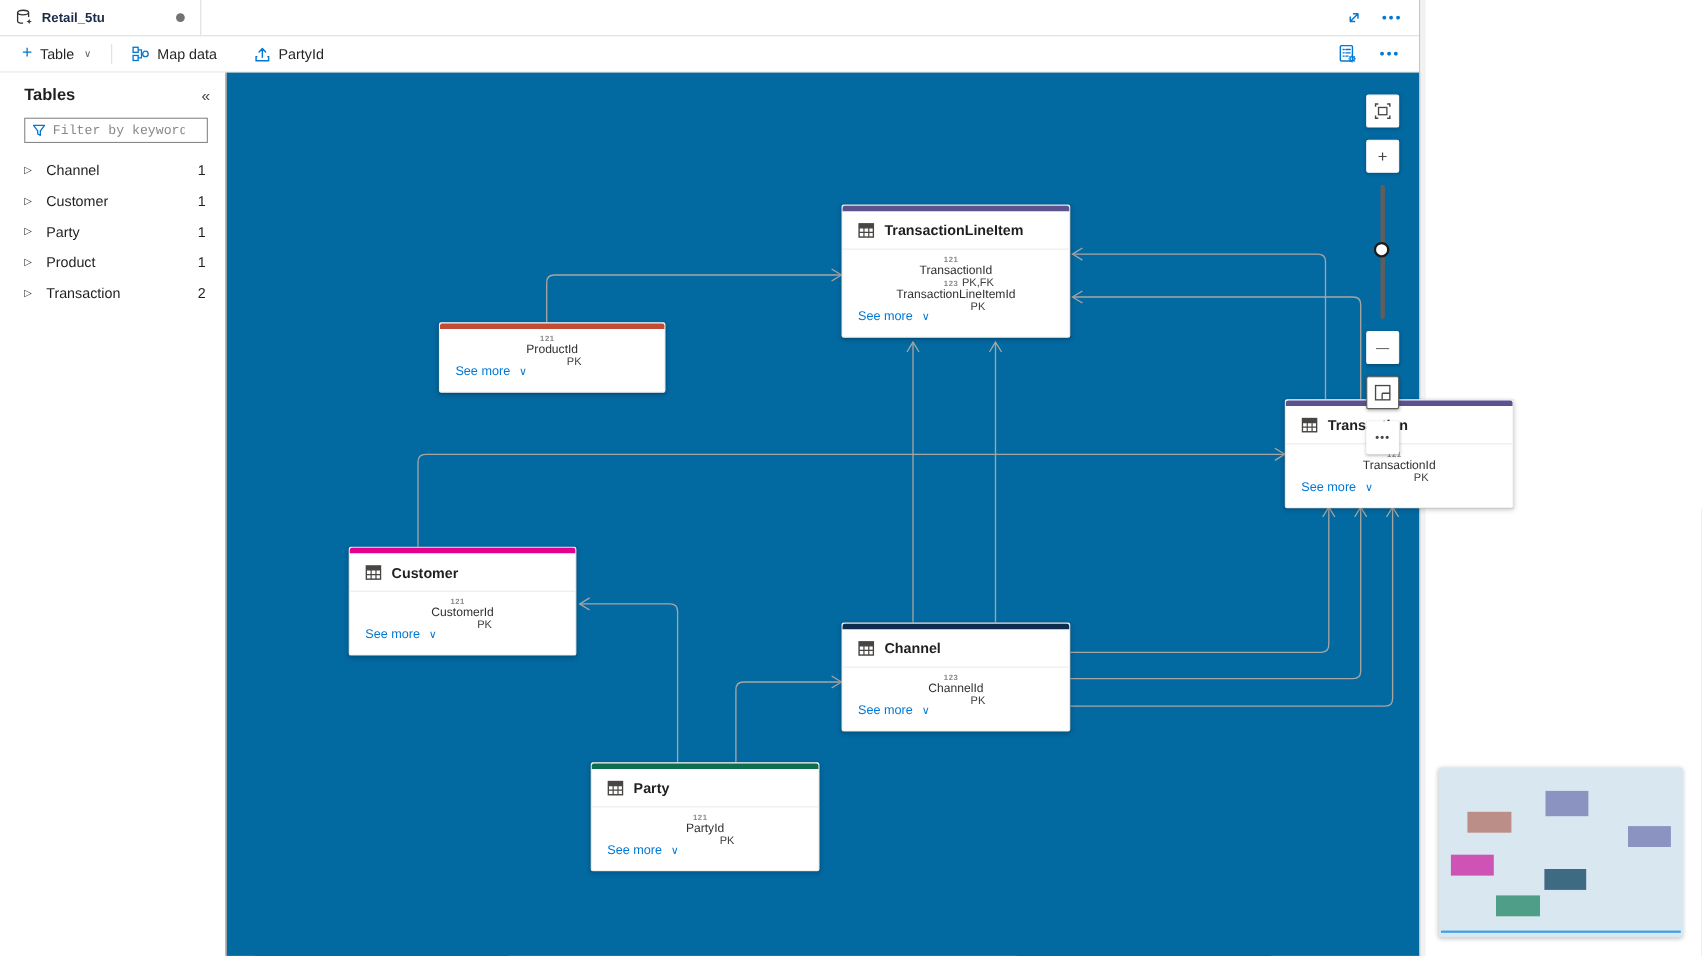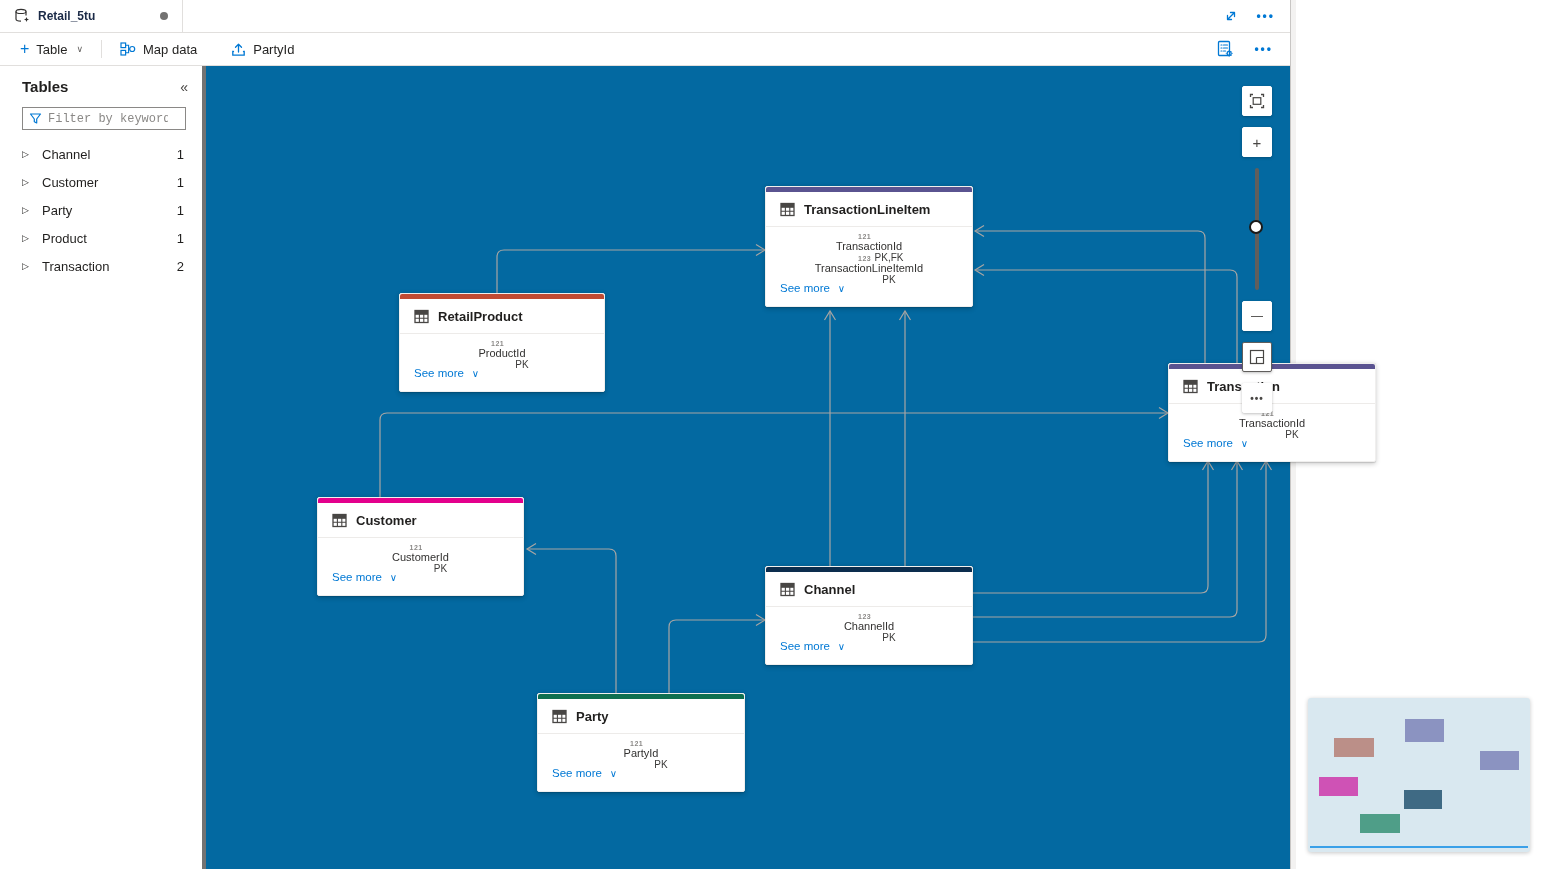--- a/index.html
+++ b/index.html
@@ -22,21 +22,21 @@
   .toolbar { height:33px; border-bottom:1px solid #e1dfdd; display:flex; align-items:center; padding:0 16px; }
   .tb-btn { display:flex; align-items:center; gap:7px; font-size:13px; color:#252423; cursor:pointer; padding:0 4px; }
   .tb-plus { color:#0078d4; font-size:16px; font-weight:400; line-height:1; }
   .tb-chev { color:#605e5c; font-size:9px; margin-left:2px; }
   .tb-sep { width:1px; height:18px; background:#e1dfdd; margin:0 14px; }
   .tb-gap { width:26px; }
   .toolbar-right { margin-left:auto; display:flex; align-items:center; gap:20px; padding-right:2px; }
 
   
   .sidepanel { position:absolute; left:0; top:66px; width:206px; height:803px;
-               border-right:4px solid #737373; background:#fff; z-index:5; }
+               border-right:1px solid #737373; background:#fff; z-index:5; }
   .sp-head { display:flex; align-items:center; justify-content:space-between; padding:12px 14px 10px 22px; }
   .sp-title { font-size:15px; font-weight:700; color:#201f1e; }
   .collapse { color:#484644; font-size:14px; cursor:pointer; }
   .filter-box { margin:2px 16px 10px 22px; height:23px; border:1px solid #8a8886;
                 display:flex; align-items:center; gap:6px; padding:0 6px; }
   .filter-box input { border:none; outline:none; width:120px; font-size:12px; color:#323130;
                 font-family:Liberation Mono, monospace; }
   .filter-box input::placeholder { color:#8a8886; }
   .tree { margin-top:6px; }
   .tree-row { display:flex; align-items:center; height:28px; padding:0 18px 0 22px; cursor:pointer; font-size:13px; }
@@ -228,28 +228,20 @@
       <span class="col-key">PK</span>
           </div>
        <div class="see-more">
          <span>See more</span>
          <span class="see-chev">∨</span>
           </div>
         </div>
       </div>
       <div class="entity" style="left: 193px; top: 227px; width: 206px;">
         <div class="entity-bar" style="background:#c14b33"></div>
-     <div class="entity-header">
-          <svg class="icon-svg" width="15" height="15" viewBox="0 0 15 15">
-  <rect x="1" y="1.5" width="13" height="12" fill="none" stroke="#484644" stroke-width="1.3"></rect>
-  <path d="M1 5.2 h13 M1 9.3 h13 M5.4 5.2 V13.5 M9.8 5.2 V13.5" stroke="#484644" stroke-width="1.1"></path>
-  <rect x="1" y="1.5" width="13" height="3.7" fill="#484644"></rect>
-          </svg>
-       <span class="entity-title">RetailProduct</span>
-        </div>
      <div class="entity-body">
           <div class="col-row">
       <span class="type-ico">121</span>
       <span class="col-name">ProductId</span>
       <span class="col-key">PK</span>
           </div>
        <div class="see-more">
          <span>See more</span>
          <span class="see-chev">∨</span>
           </div>

